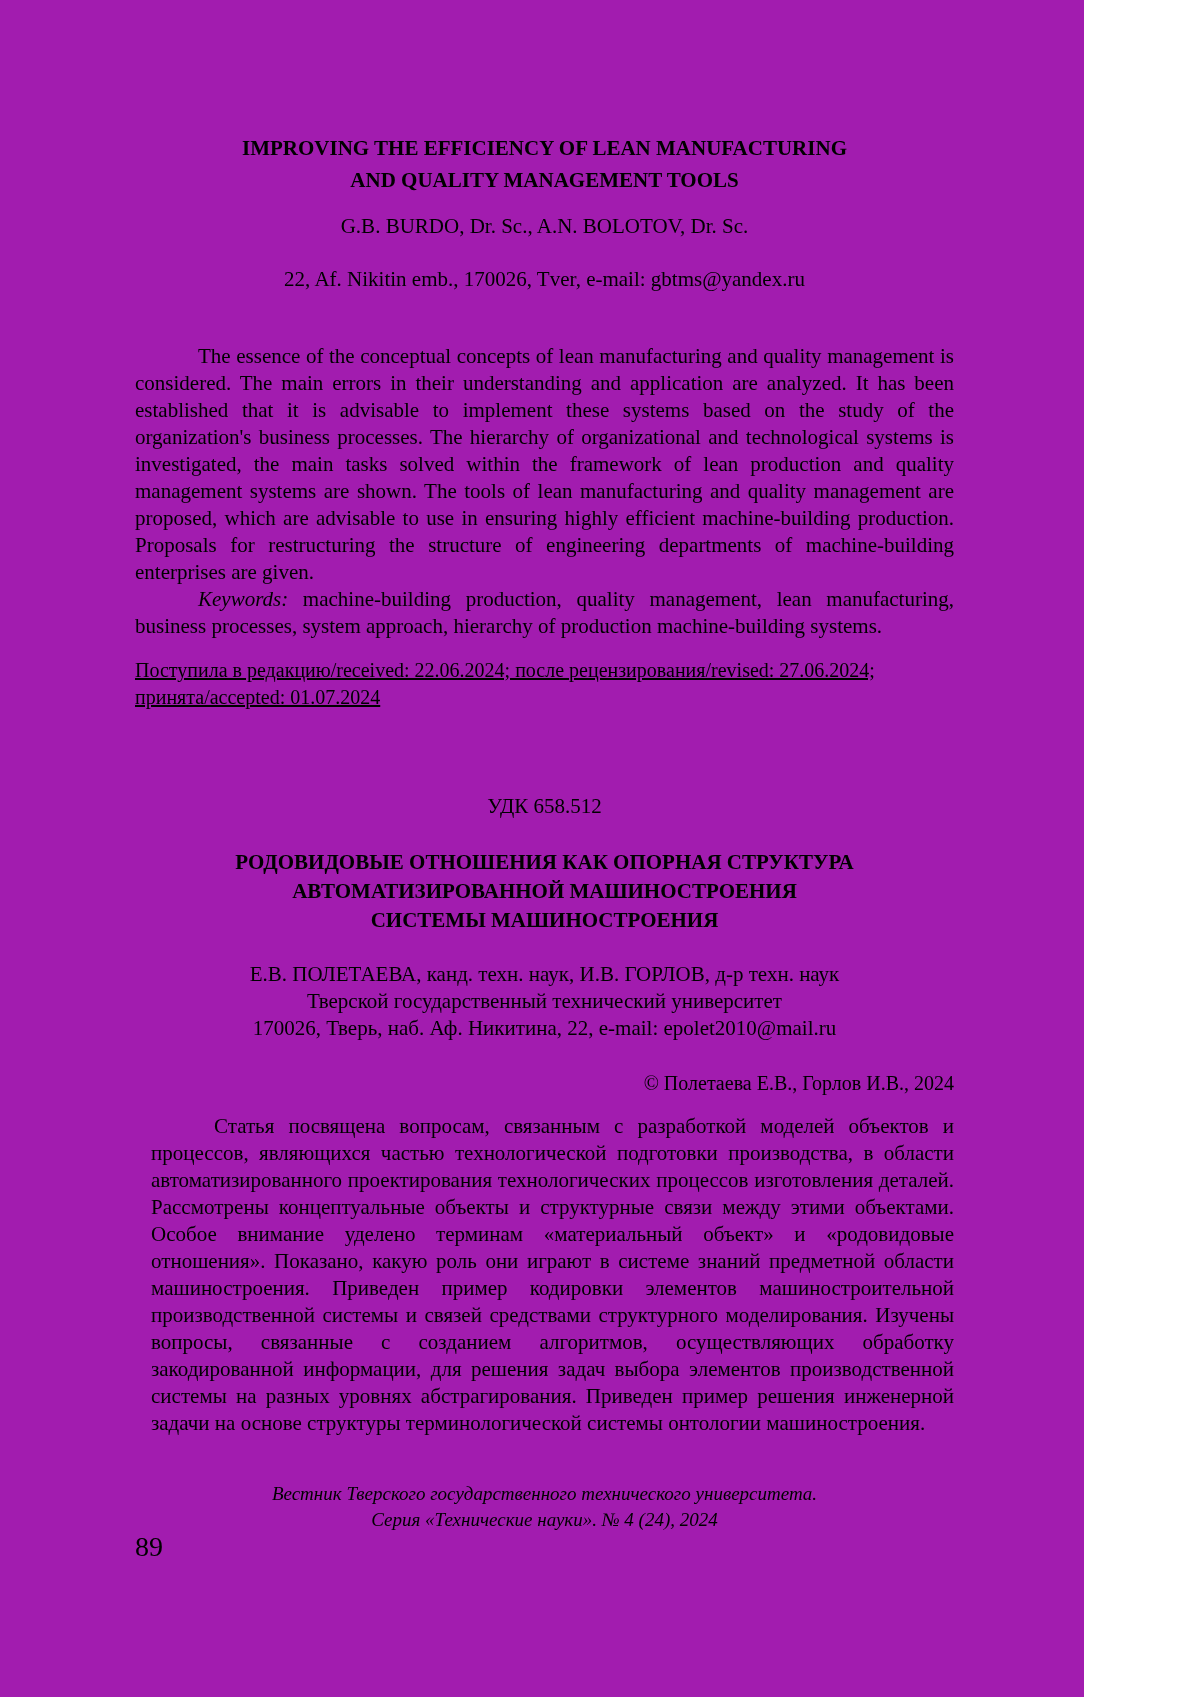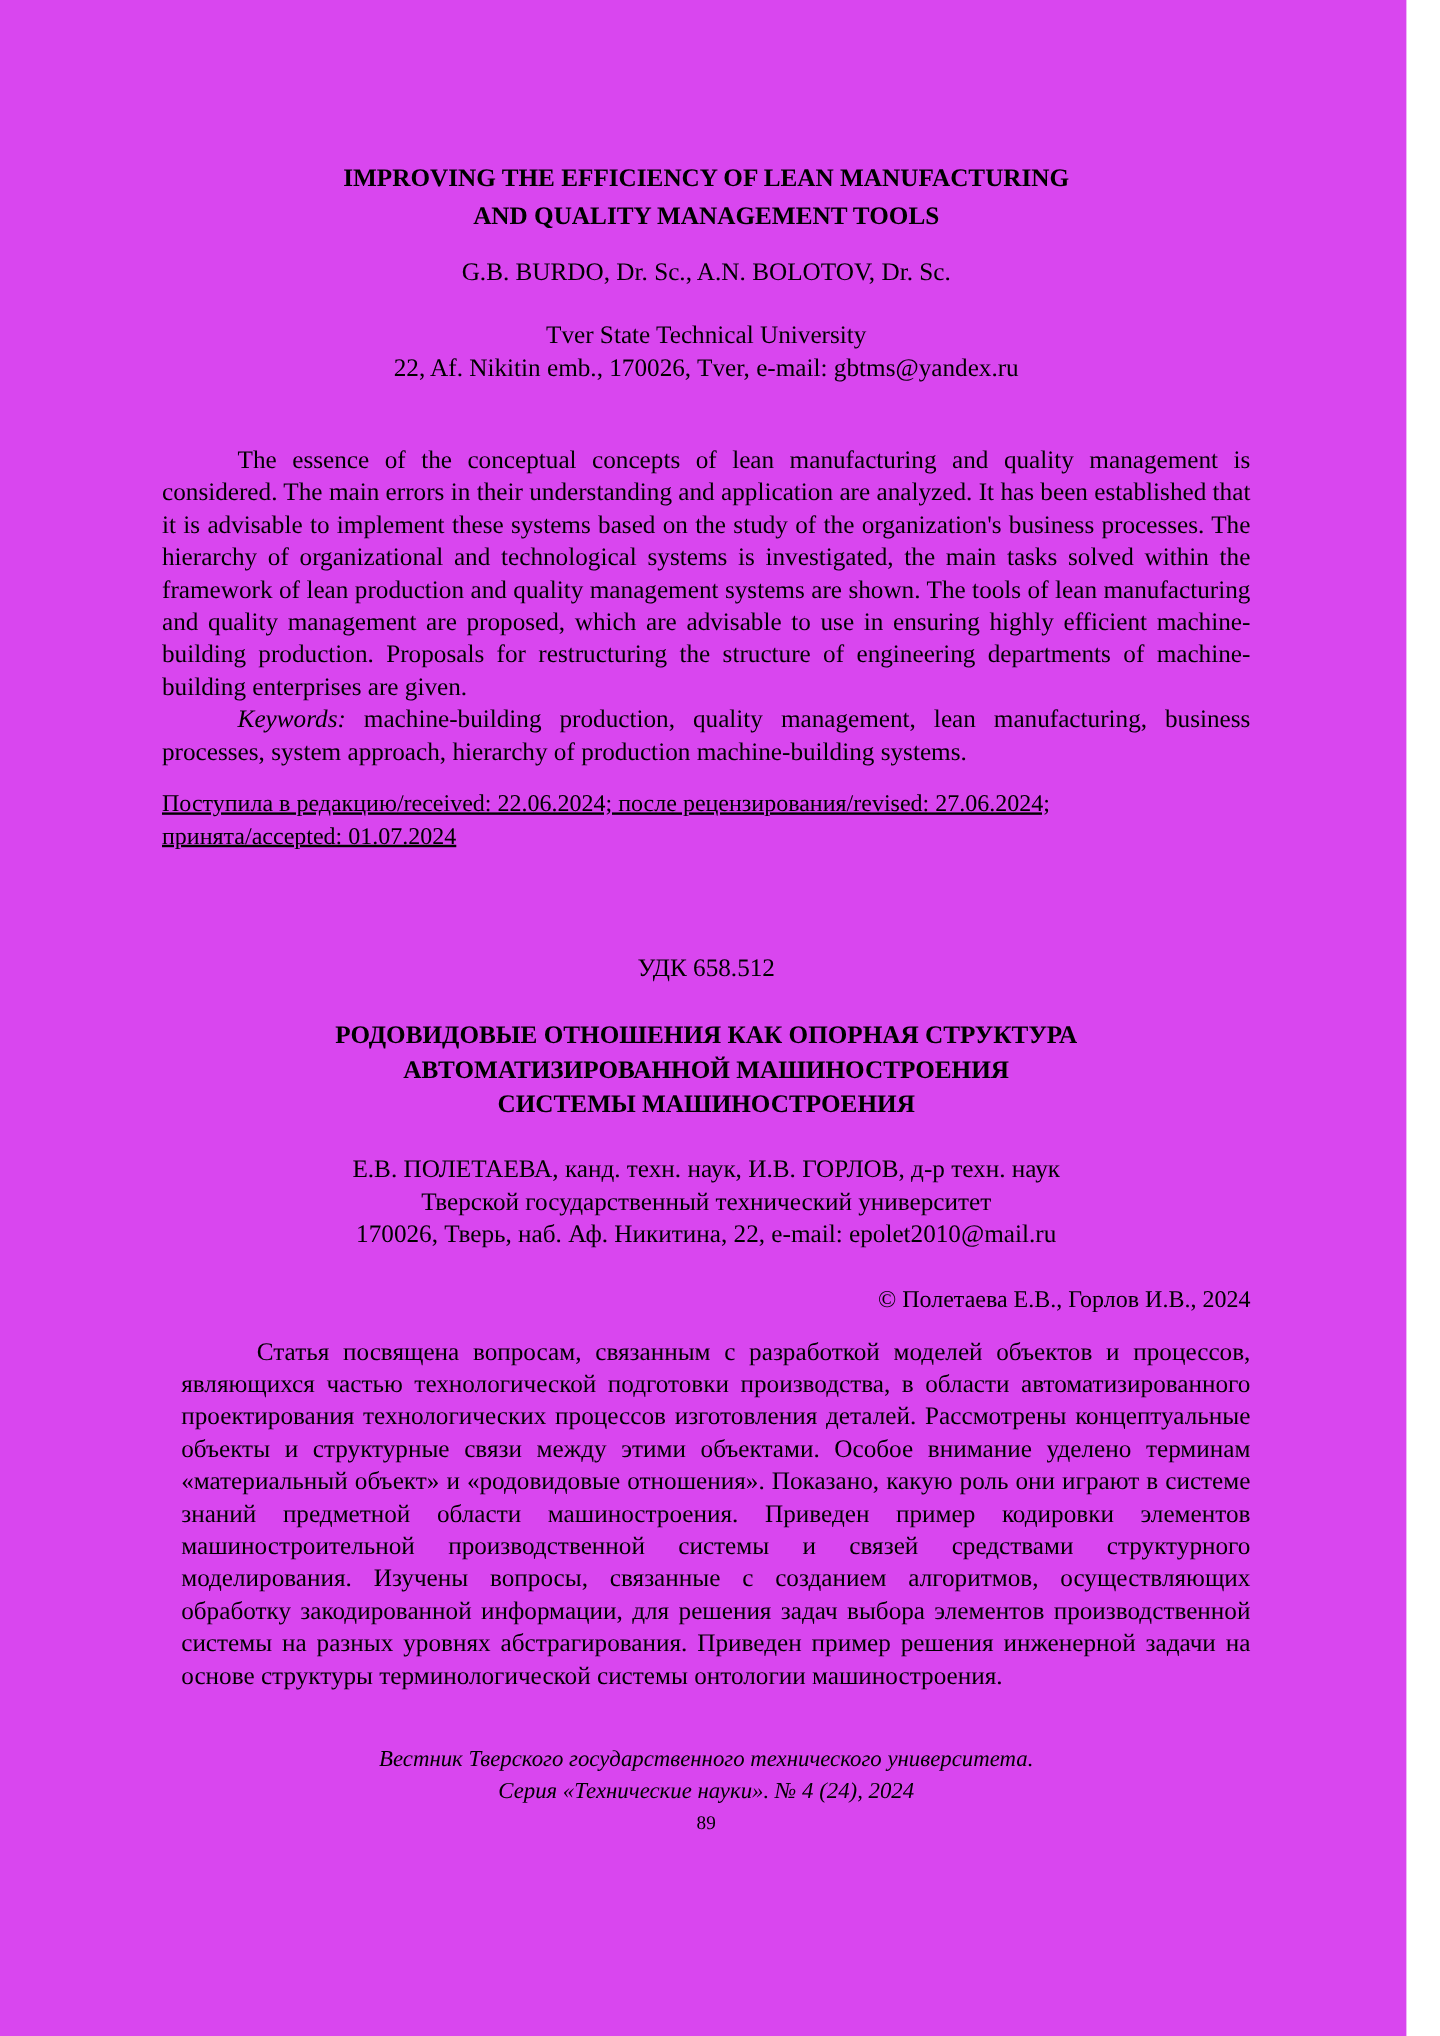--- a/index.html
+++ b/index.html
@@ -2,25 +2,25 @@
 <html><head>
 <meta charset="utf-8">
 <style>
   html, body {
     margin: 0;
     padding: 0;
     background: #ffffff;
   }
   .page {
     position: relative;
-    width: 1172px;
+    width: 1084px;
     height: 1697px;
     box-sizing: border-box;
     padding: 132px 130px 0 135px;
-    background: #d946ef;
+    background: #a21caf;
     color: #000000;
     font-family: "Liberation Serif", "DejaVu Serif", serif;
     font-size: 21px;
     line-height: 27px;
     overflow: hidden;
   }
   
   .title-en {
     text-align: center;
     font-weight: 700;
@@ -85,39 +85,38 @@
   }
   
   .journal-footer {
     margin-top: 44px;
     text-align: center;
     font-style: italic;
     font-size: 19px;
     line-height: 26px;
   }
   .page-number {
-    text-align: center;
+    text-align: left;
     font-style: normal;
-    font-size: 16px;
+    font-size: 28px;
     line-height: 27px;
   }
 </style>
 </head>
 <body>
 
 <div class="page">
 
   <header>
     <div class="title-en">
       <div>IMPROVING THE EFFICIENCY OF LEAN MANUFACTURING</div>
       <div>AND QUALITY MANAGEMENT TOOLS</div>
     </div>
     <div class="authors-en">G.B. BURDO, Dr. Sc., A.N. BOLOTOV, Dr. Sc.</div>
     <div class="affil-en">
-      <div>Tver State Technical University</div>
       <div>22, Af. Nikitin emb., 170026, Tver, e-mail: gbtms@yandex.ru</div>
     </div>
   </header>
 
   <p class="abstract-en">The essence of the conceptual concepts of lean manufacturing and quality management is considered. The main errors in their understanding and application are analyzed. It has been established that it is advisable to implement these systems based on the study of the organization's business processes. The hierarchy of organizational and technological systems is investigated, the main tasks solved within the framework of lean production and quality management systems are shown. The tools of lean manufacturing and quality management are proposed, which are advisable to use in ensuring highly efficient machine-building production. Proposals for restructuring the structure of engineering departments of machine-building enterprises are given.</p>
 
   <p class="keywords-en"><span class="kw-label">Keywords:</span><span> machine-building production, quality management, lean manufacturing, business processes, system approach, hierarchy of production machine-building systems.</span></p>
 
   <div class="received">
     <div>Поступила в редакцию/received: 22.06.2024; после рецензирования/revised: 27.06.2024;</div>

